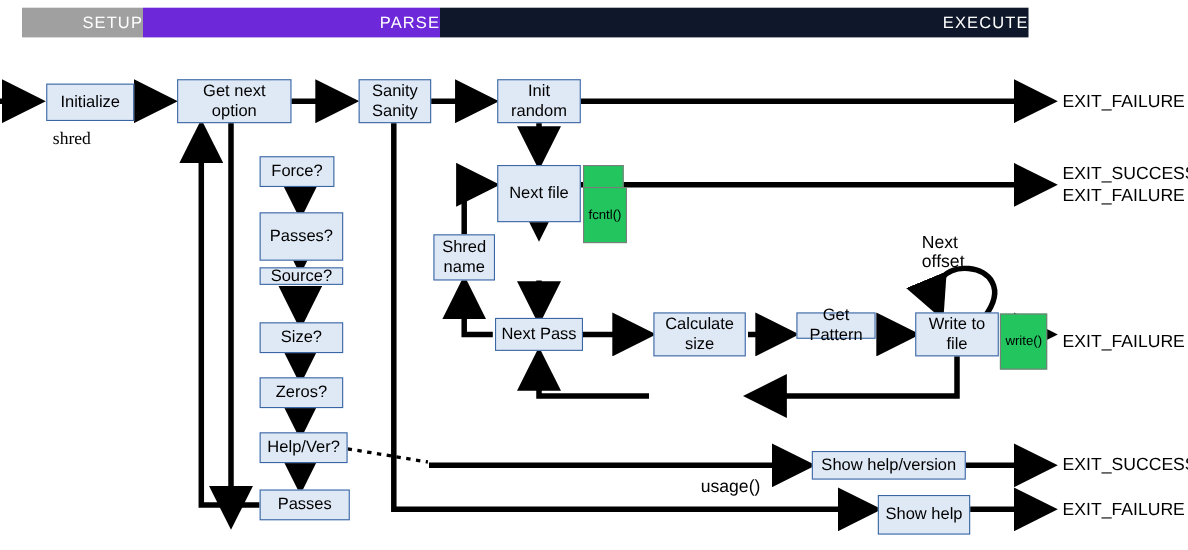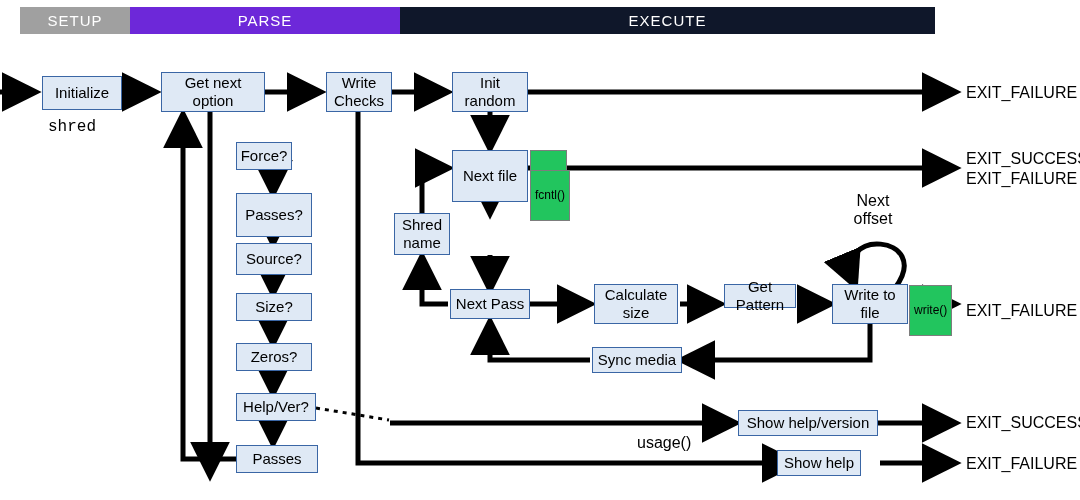--- a/index.html
+++ b/index.html
@@ -1,22 +1,22 @@
 <!DOCTYPE html>
 <html><head>
 <meta charset="utf-8">
 <style>
   html,body{margin:0;padding:0;font-family:"Segoe UI",Arial,sans-serif;font-size:15px;color:#000}
   #stage{position:relative;width:1080px;height:500px;background:#fff}
   svg{position:absolute;top:0;left:0}
-  .phase{position:absolute;top:7px;height:27px;line-height:27px;text-align:center;color:#fff;letter-spacing:1px;font-size:15px}
+  .phase{position:absolute;top:7px;height:27px;line-height:27px;text-align:right;color:#fff;letter-spacing:1px;font-size:15px}
   .box{position:absolute;border:1px solid #3a66a5;background:#dfe9f5;text-align:center;display:flex;align-items:center;justify-content:center;padding:2px 4px;box-sizing:border-box;font-size:15px;line-height:18px}
   .tag{position:absolute;border:1px solid #7d7d7d;background:#22c55e;font-size:12px;padding:16px 4px;height:17px;line-height:16px}
   .txt{position:absolute;font-size:16px;white-space:nowrap}
-  .mono{font-family:Liberation Mono, monospace}
+  .mono{font-family:Liberation Serif, serif}
 </style>
 </head>
 <body>
 <div id="stage">
 
 <div class="phase" style="left:20px;width:110px;background:#a0a0a0">SETUP</div>
 <div class="phase" style="left:130px;width:270px;background:#6d28d9">PARSE</div>
 <div class="phase" style="left:400px;width:535px;background:#0f172a">EXECUTE</div>
 
 <svg width="1080" height="500">
@@ -71,47 +71,46 @@
 
     <path d="M358 110 L358 463 L795 463"></path>
     <line x1="880" y1="463" x2="955" y2="463"></line>
   </g>
 
   <line x1="316" y1="408" x2="389" y2="420" stroke="#000" stroke-width="3" stroke-dasharray="4 5"></line>
 </svg>
 
 <div class="box" style="left:42px;top:76px;width:80px;height:34px">Initialize</div>
 <div class="box" style="left:161px;top:72px;width:104px;height:40px">Get next option</div>
-<div class="box" style="left:326px;top:72px;width:66px;height:40px">Write Checks</div>
+<div class="box" style="left:326px;top:72px;width:66px;height:40px">Sanity Sanity</div>
 <div class="box" style="left:452px;top:72px;width:76px;height:40px">Init random</div>
 
-<div class="box" style="left:236px;top:142px;width:56px;height:28px">Force?</div>
+<div class="box" style="left:236px;top:142px;width:68px;height:28px">Force?</div>
 <div class="box" style="left:236px;top:193px;width:76px;height:44px">Passes?</div>
-<div class="box" style="left:236px;top:243px;width:76px;height:32px">Source?</div>
+<div class="box" style="left:236px;top:243px;width:76px;height:16px">Source?</div>
 <div class="box" style="left:236px;top:293px;width:76px;height:28px">Size?</div>
 <div class="box" style="left:236px;top:343px;width:76px;height:28px">Zeros?</div>
 <div class="box" style="left:236px;top:393px;width:80px;height:28px">Help/Ver?</div>
 <div class="box" style="left:236px;top:445px;width:82px;height:28px">Passes</div>
 
 <div class="box" style="left:452px;top:150px;width:76px;height:52px">Next file</div>
 <div class="box" style="left:394px;top:213px;width:56px;height:42px">Shred name</div>
 <div class="box" style="left:450px;top:289px;width:80px;height:30px">Next Pass</div>
 <div class="box" style="left:594px;top:284px;width:84px;height:40px">Calculate size</div>
 <div class="box" style="left:724px;top:284px;width:72px;height:24px">Get Pattern</div>
 <div class="box" style="left:832px;top:284px;width:76px;height:40px">Write to file</div>
-<div class="box" style="left:592px;top:347px;width:90px;height:26px">Sync media</div>
 <div class="box" style="left:738px;top:410px;width:140px;height:26px">Show help/version</div>
-<div class="box" style="left:777px;top:450px;width:84px;height:26px">Show help</div>
+<div class="box" style="left:798px;top:450px;width:84px;height:36px">Show help</div>
 
 <div class="tag" style="left:530px;top:150px">stat()</div>
 <div class="tag" style="left:530px;top:170px">fcntl()</div>
 <div class="tag" style="left:909px;top:285px">write()</div>
 
 <div class="txt mono" style="left:48px;top:118px">shred</div>
-<div class="txt" style="left:838px;top:192px;width:70px;text-align:center;line-height:18px;white-space:normal">Next offset</div>
+<div class="txt" style="left:838px;top:212px;width:70px;line-height:18px;white-space:normal">Next offset</div>
 <div class="txt" style="left:637px;top:434px">usage()</div>
 
 <div class="txt" style="left:966px;top:84px">EXIT_FAILURE</div>
 <div class="txt" style="left:966px;top:150px">EXIT_SUCCESS</div>
 <div class="txt" style="left:966px;top:170px">EXIT_FAILURE</div>
 <div class="txt" style="left:966px;top:302px">EXIT_FAILURE</div>
 <div class="txt" style="left:966px;top:414px">EXIT_SUCCESS</div>
 <div class="txt" style="left:966px;top:455px">EXIT_FAILURE</div>
 
 </div>

